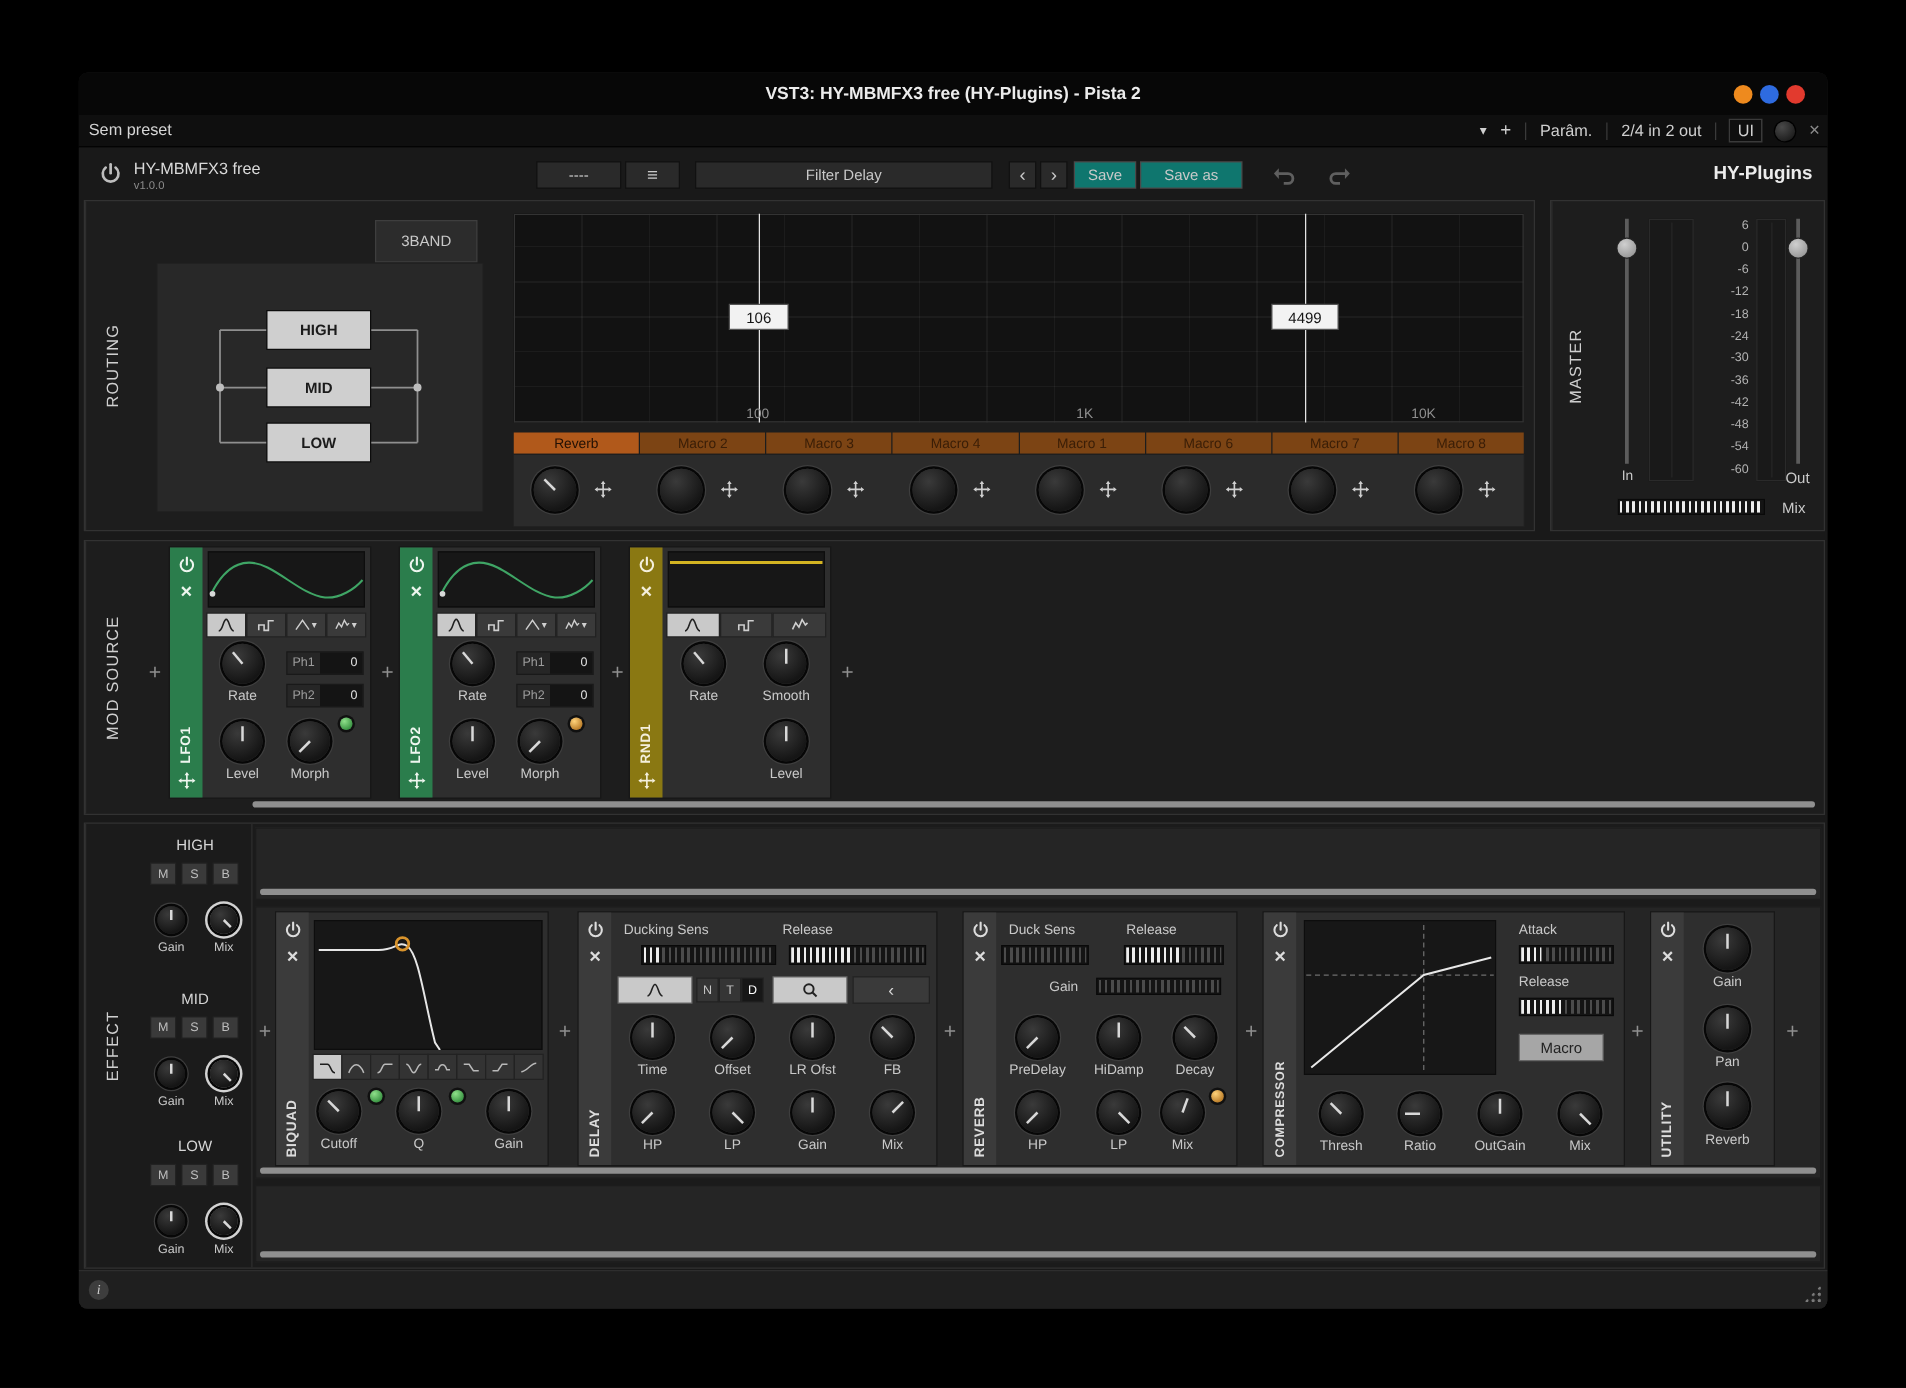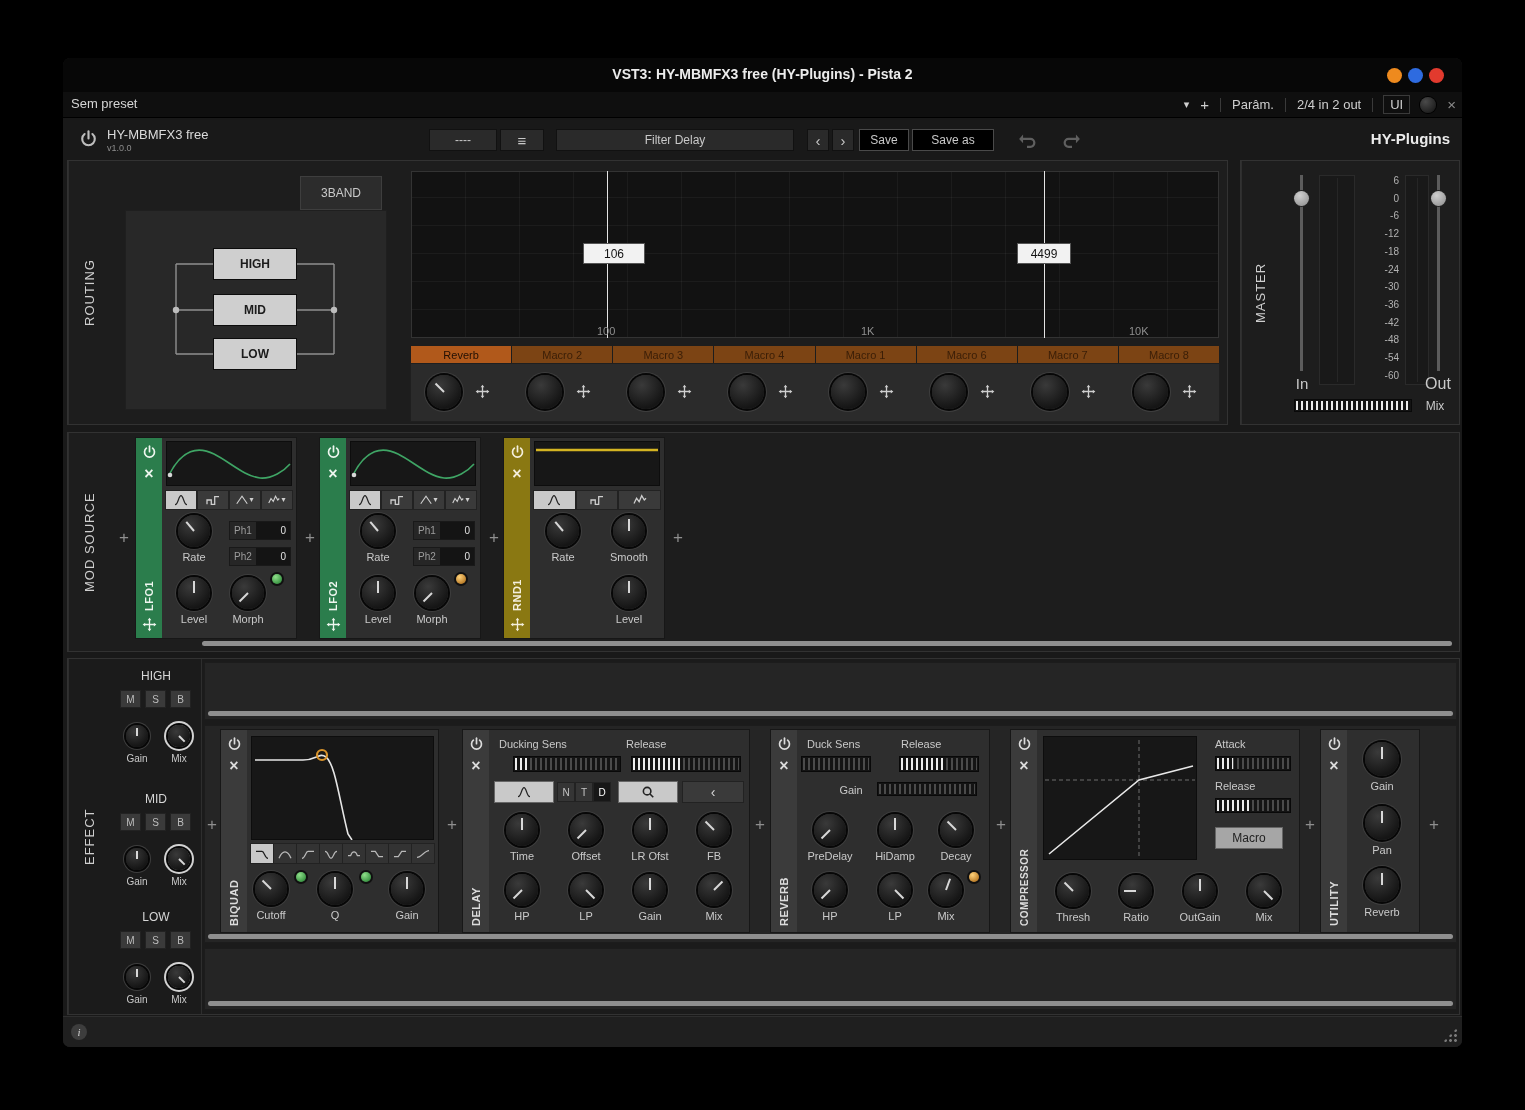--- a/index.html
+++ b/index.html
@@ -9,21 +9,21 @@
 .window{position:absolute;left:63px;top:58px;width:1399px;height:989px;background:#181818;border-radius:7px;overflow:hidden;box-shadow:0 10px 50px rgba(0,0,0,.9)}
 .titlebar{position:absolute;left:0;top:0;right:0;height:34px;background:#070707}
 .title{position:absolute;left:0;right:0;top:8px;text-align:center;color:#ececec;font-size:14px;font-weight:bold}
 .tl{position:absolute;top:10px;width:15px;height:15px;border-radius:50%}
 .hostbar{position:absolute;left:0;top:34px;right:0;height:26px;background:#0f0f0f;border-bottom:1px solid #000;color:#d5d5d5;font-size:13px}
 .hostpreset{position:absolute;left:8px;top:4px}
 .hostr{position:absolute;right:6px;top:0;height:100%;display:flex;align-items:center;gap:11px;color:#cfcfcf}
 .vsep{width:1px;height:14px;background:#3a3a3a}
 .plug{position:absolute;left:0;top:60px;right:0;bottom:0;background:#191919}
 .hbtn{position:absolute;height:20px;background:#2a2a2a;box-shadow:0 0 0 1px #111;color:#c9c9c9;font-size:12px;display:flex;align-items:center;justify-content:center}
-.hbtn.raised{background:#000000;box-shadow:0 0 0 1px #4a4a4a}
+.hbtn.raised{background:#0f766e;box-shadow:0 0 0 1px #4a4a4a}
 .sect{position:absolute;background:#1d1d1d;border:1px solid #323232}
 .sstrip{position:absolute;left:0;top:0;bottom:0;border-right:1px solid #2e2e2e;display:flex;align-items:center;justify-content:center;color:#cfcfcf;font-size:13px;letter-spacing:1px}
 .lb{position:absolute;font-size:11px;color:#c9c9c9;text-align:center}
 .kn{position:absolute;width:32px;height:32px;border-radius:50%;background:radial-gradient(circle at 38% 30%,#3a3a3a,#151515 72%);box-shadow:0 0 0 2px #070707,0 0 0 3px #3e3e3e}
 .kn i{position:absolute;left:50%;top:50%;width:2px;height:12px;margin-left:-1px;background:#d8d8d8;transform-origin:1px 0;transform:rotate(var(--rot,45deg));display:block}
 .kn.s22{width:22px;height:22px}.kn.s22 i{height:8px}
 .kn.s34{width:34px;height:34px}
 .kn.ring{box-shadow:0 0 0 2px #070707,0 0 0 4px #d2d2d2}
 .led{position:absolute;width:10px;height:10px;border-radius:50%;box-shadow:0 0 0 2px #101010}
 .led.g{background:radial-gradient(circle at 35% 30%,#8fe08a,#1c7a2a)}
@@ -195,21 +195,21 @@
             <circle cx="208" cy="99" r="3.2" fill="#bdbdbd"></circle>
         </svg>
         <div class="bx" style="left:88px;top:38px;width:82px;height:30px">HIGH</div>
         <div class="bx" style="left:88px;top:84px;width:82px;height:30px">MID</div>
         <div class="bx" style="left:88px;top:128px;width:82px;height:30px">LOW</div>
       </div>
 
       <div class="abs spec" style="left:343px;top:10px;width:808px;height:167px">
         <div class="xline" style="left:196px"></div>
         <div class="xline" style="left:633px"></div>
-        <div class="xbox" style="left:173px;top:73px;width:60px;height:19px">106</div>
+        <div class="xbox" style="left:173px;top:73px;width:46px;height:19px">106</div>
         <div class="xbox" style="left:607px;top:73px;width:52px;height:19px">4499</div>
         <div class="ftick" style="left:186px">100</div>
         <div class="ftick" style="left:450px">1K</div>
         <div class="ftick" style="left:718px">10K</div>
       </div>
 
       <div class="abs" style="left:343px;top:185px;width:808px;height:17px;display:flex;gap:1px">
         <div class="mtab sel">Reverb</div>
         <div class="mtab">Macro 2</div>
         <div class="mtab">Macro 3</div>
@@ -289,22 +289,22 @@
         <span>-30</span>
         <span>-36</span>
         <span>-42</span>
         <span>-48</span>
         <span>-54</span>
         <span>-60</span>
       </div>
       <div class="mpanel" style="left:164px;top:14px;width:24px;height:210px"></div>
       <div class="track" style="left:196px;top:14px;height:196px"></div>
       <div class="thumb" style="left:190px;top:30px"></div>
-      <div class="lb" style="left:46px;top:214px;width:30px;font-size:15px">In</div>
-      <div class="lb" style="left:182px;top:214px;width:30px;font-size:16px">Out</div>
+      <div class="lb" style="left:46px;top:214px;width:30px;font-size:11px">In</div>
+      <div class="lb" style="left:182px;top:214px;width:30px;font-size:12px">Out</div>
       <div class="tm" style="left:53px;top:238px;width:118px;height:13px">
           <div class="tk"></div>
           <div class="tf" style="width:112px"></div>
         </div>
       <div class="lb" style="left:176px;top:238px;width:36px;font-size:12px">Mix</div>
     </div>
 
     <div class="sect" style="left:4px;top:314px;width:1393px;height:220px">
       <div class="sstrip vt" style="width:42px">MOD SOURCE</div>
       <div class="plus" style="left:48px;top:95px">+</div>

